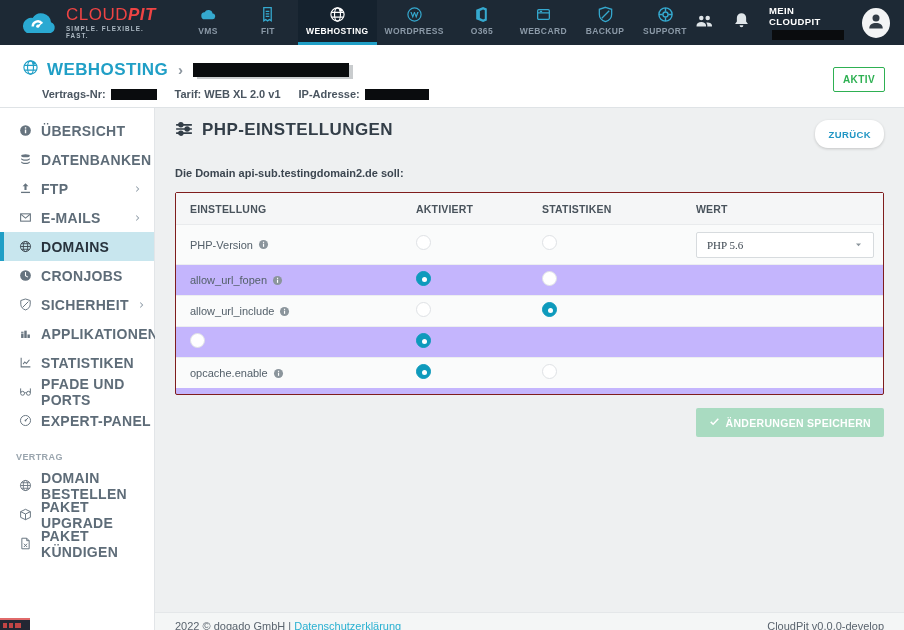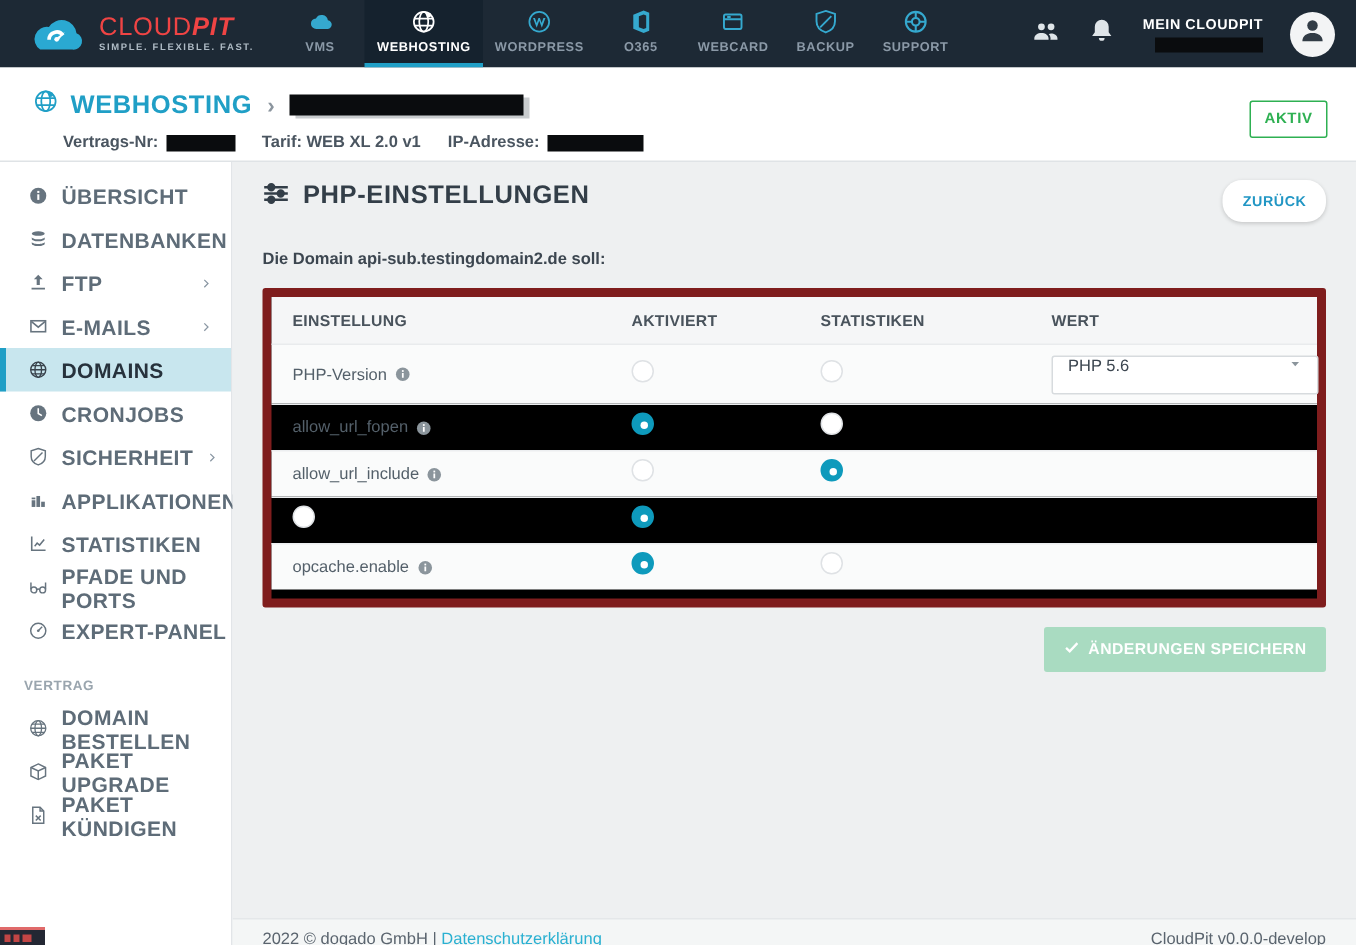--- a/index.html
+++ b/index.html
@@ -64,35 +64,35 @@
 
   
   .main { flex:1; position:relative; background:#eef0f1; padding:12px 20px 0; overflow:hidden; }
   .main-head { display:flex; height:28px; }
   .title-icon { color:#333e48; margin-right:9px; display:flex; }
   .title-icon svg { width:18px; height:18px; }
   .page-title { font-size:17px; font-weight:bold; color:#333e48; letter-spacing:.4px; }
   .back-btn { margin-left:auto; background:#fff; border:none; border-radius:13px; padding:7px 13px; font-size:9.5px; font-weight:bold; letter-spacing:.4px; color:#2196c4; box-shadow:0 1px 3px rgba(0,0,0,.18); cursor:pointer; font-family:inherit; }
   .subtitle { margin-top:19px; font-size:11px; font-weight:bold; color:#3c4650; }
 
-  .card { margin-top:13px; background:#000000; border:6px solid #7f1d1d; border-radius:2px; padding-bottom:6px; }
+  .card { margin-top:13px; background:#c4b5fd; border:1px solid #7f1d1d; border-radius:2px; padding-bottom:6px; }
   .t-head, .t-row { display:grid; grid-template-columns:226px 126px 154px 1fr; align-items:center; padding:0 14px; }
   .t-head { height:32px; background:#f5f6f7; border-bottom:1px solid #e9ebed; }
   .t-head span { font-size:10.5px; font-weight:bold; color:#49535c; letter-spacing:.2px; }
   .t-row { height:31px; border-top:1px solid #eceef0; }
   .t-row:first-child { border-top:none; }
   .t-row:nth-child(odd) { background:#fafbfb; }
   .t-row.row-select { height:39px; }
   .setting-cell { display:flex; align-items:center; gap:5px; font-size:11px; color:#54606a; }
   .info-icon { color:#8b959c; display:flex; cursor:pointer; }
   .info-icon svg { width:11px; height:11px; }
   .radio { width:15px; height:15px; border-radius:50%; background:#fff; border:1px solid #dfe2e5; display:inline-block; position:relative; cursor:pointer; }
   .radio.checked { background:#0e9abc; border-color:#0e9abc; }
   .radio.checked::after { content:""; position:absolute; left:5px; top:5px; width:5px; height:5px; border-radius:50%; background:#fff; }
-  .select { width:178px; height:26px; border:1px solid #d7dbde; border-radius:2px; background:#fff; display:flex; padding:0 10px; font-size:11px; color:#3c4650; cursor:pointer; }
+  .select { width:178px; height:26px; border:1px solid #d7dbde; border-radius:2px; background:#fff; display:flex; align-items:center; padding:0 10px; font-size:11px; color:#3c4650; cursor:pointer;font-family:Liberation Serif, serif; }
   .select .chev { margin-left:auto; color:#8b959c; display:flex; }
   .select .chev svg { width:9px; height:9px; }
 
   .save-row { display:flex; justify-content:flex-end; margin-top:13px; }
   .save-btn { background:var(--save-green,#a9dbc1); color:#fff; border:none; border-radius:2px; padding:8px 13px; font-size:10.5px; font-weight:bold; letter-spacing:.3px; display:flex; align-items:center; gap:6px; cursor:pointer; font-family:inherit; }
   .save-btn svg { width:11px; height:11px; }
 
   .footer { position:absolute; left:0; right:0; bottom:0; height:18px; background:#f4f6f6; border-top:1px solid #e4e7e9; padding:7px 20px 0; font-size:11px; color:#5a646e; display:flex; overflow:hidden; }
   .footer a { color:#29b0d1; text-decoration:none; }
   .footer .right { margin-left:auto; }
@@ -124,20 +124,31 @@
 
         <div class="nav-item">
           <span class="nav-icon">
             <svg viewBox="0 0 16 16" fill="currentColor">
               <path d="M12.8 7.1a4 4 0 0 0-7.5-1.2A3.3 3.3 0 0 0 5.6 12.5h6.6a2.6 2.6 0 0 0 .6-5.4z"></path>
             </svg>
           </span>
           <span class="nav-label">VMS</span>
         </div>
 
+        <div class="nav-item">
+          <span class="nav-icon">
+            <svg viewBox="0 0 16 16">
+              <g fill="none" stroke="currentColor" stroke-width="1.2">
+                <path d="M4.5 1.5h7v12.5l-1.7-1.2-1.8 1.2-1.7-1.2-1.8 1.2z"></path>
+                <path d="M6.3 5h3.4M6.3 7.4h3.4M6.3 9.8h3.4"></path>
+              </g>
+            </svg>
+          </span>
+          <span class="nav-label">FIT</span>
+        </div>
 
         <div class="nav-item active">
           <span class="nav-icon">
             <svg viewBox="0 0 16 16">
               <g fill="none" stroke="currentColor" stroke-width="1.1">
                 <circle cx="8" cy="8" r="6.2"></circle>
                 <ellipse cx="8" cy="8" rx="2.8" ry="6.2"></ellipse>
                 <path d="M2.2 6h11.6M2.5 10.4h11"></path>
               </g>
               <circle cx="11.2" cy="3.8" r="1.5" fill="currentColor"></circle>

